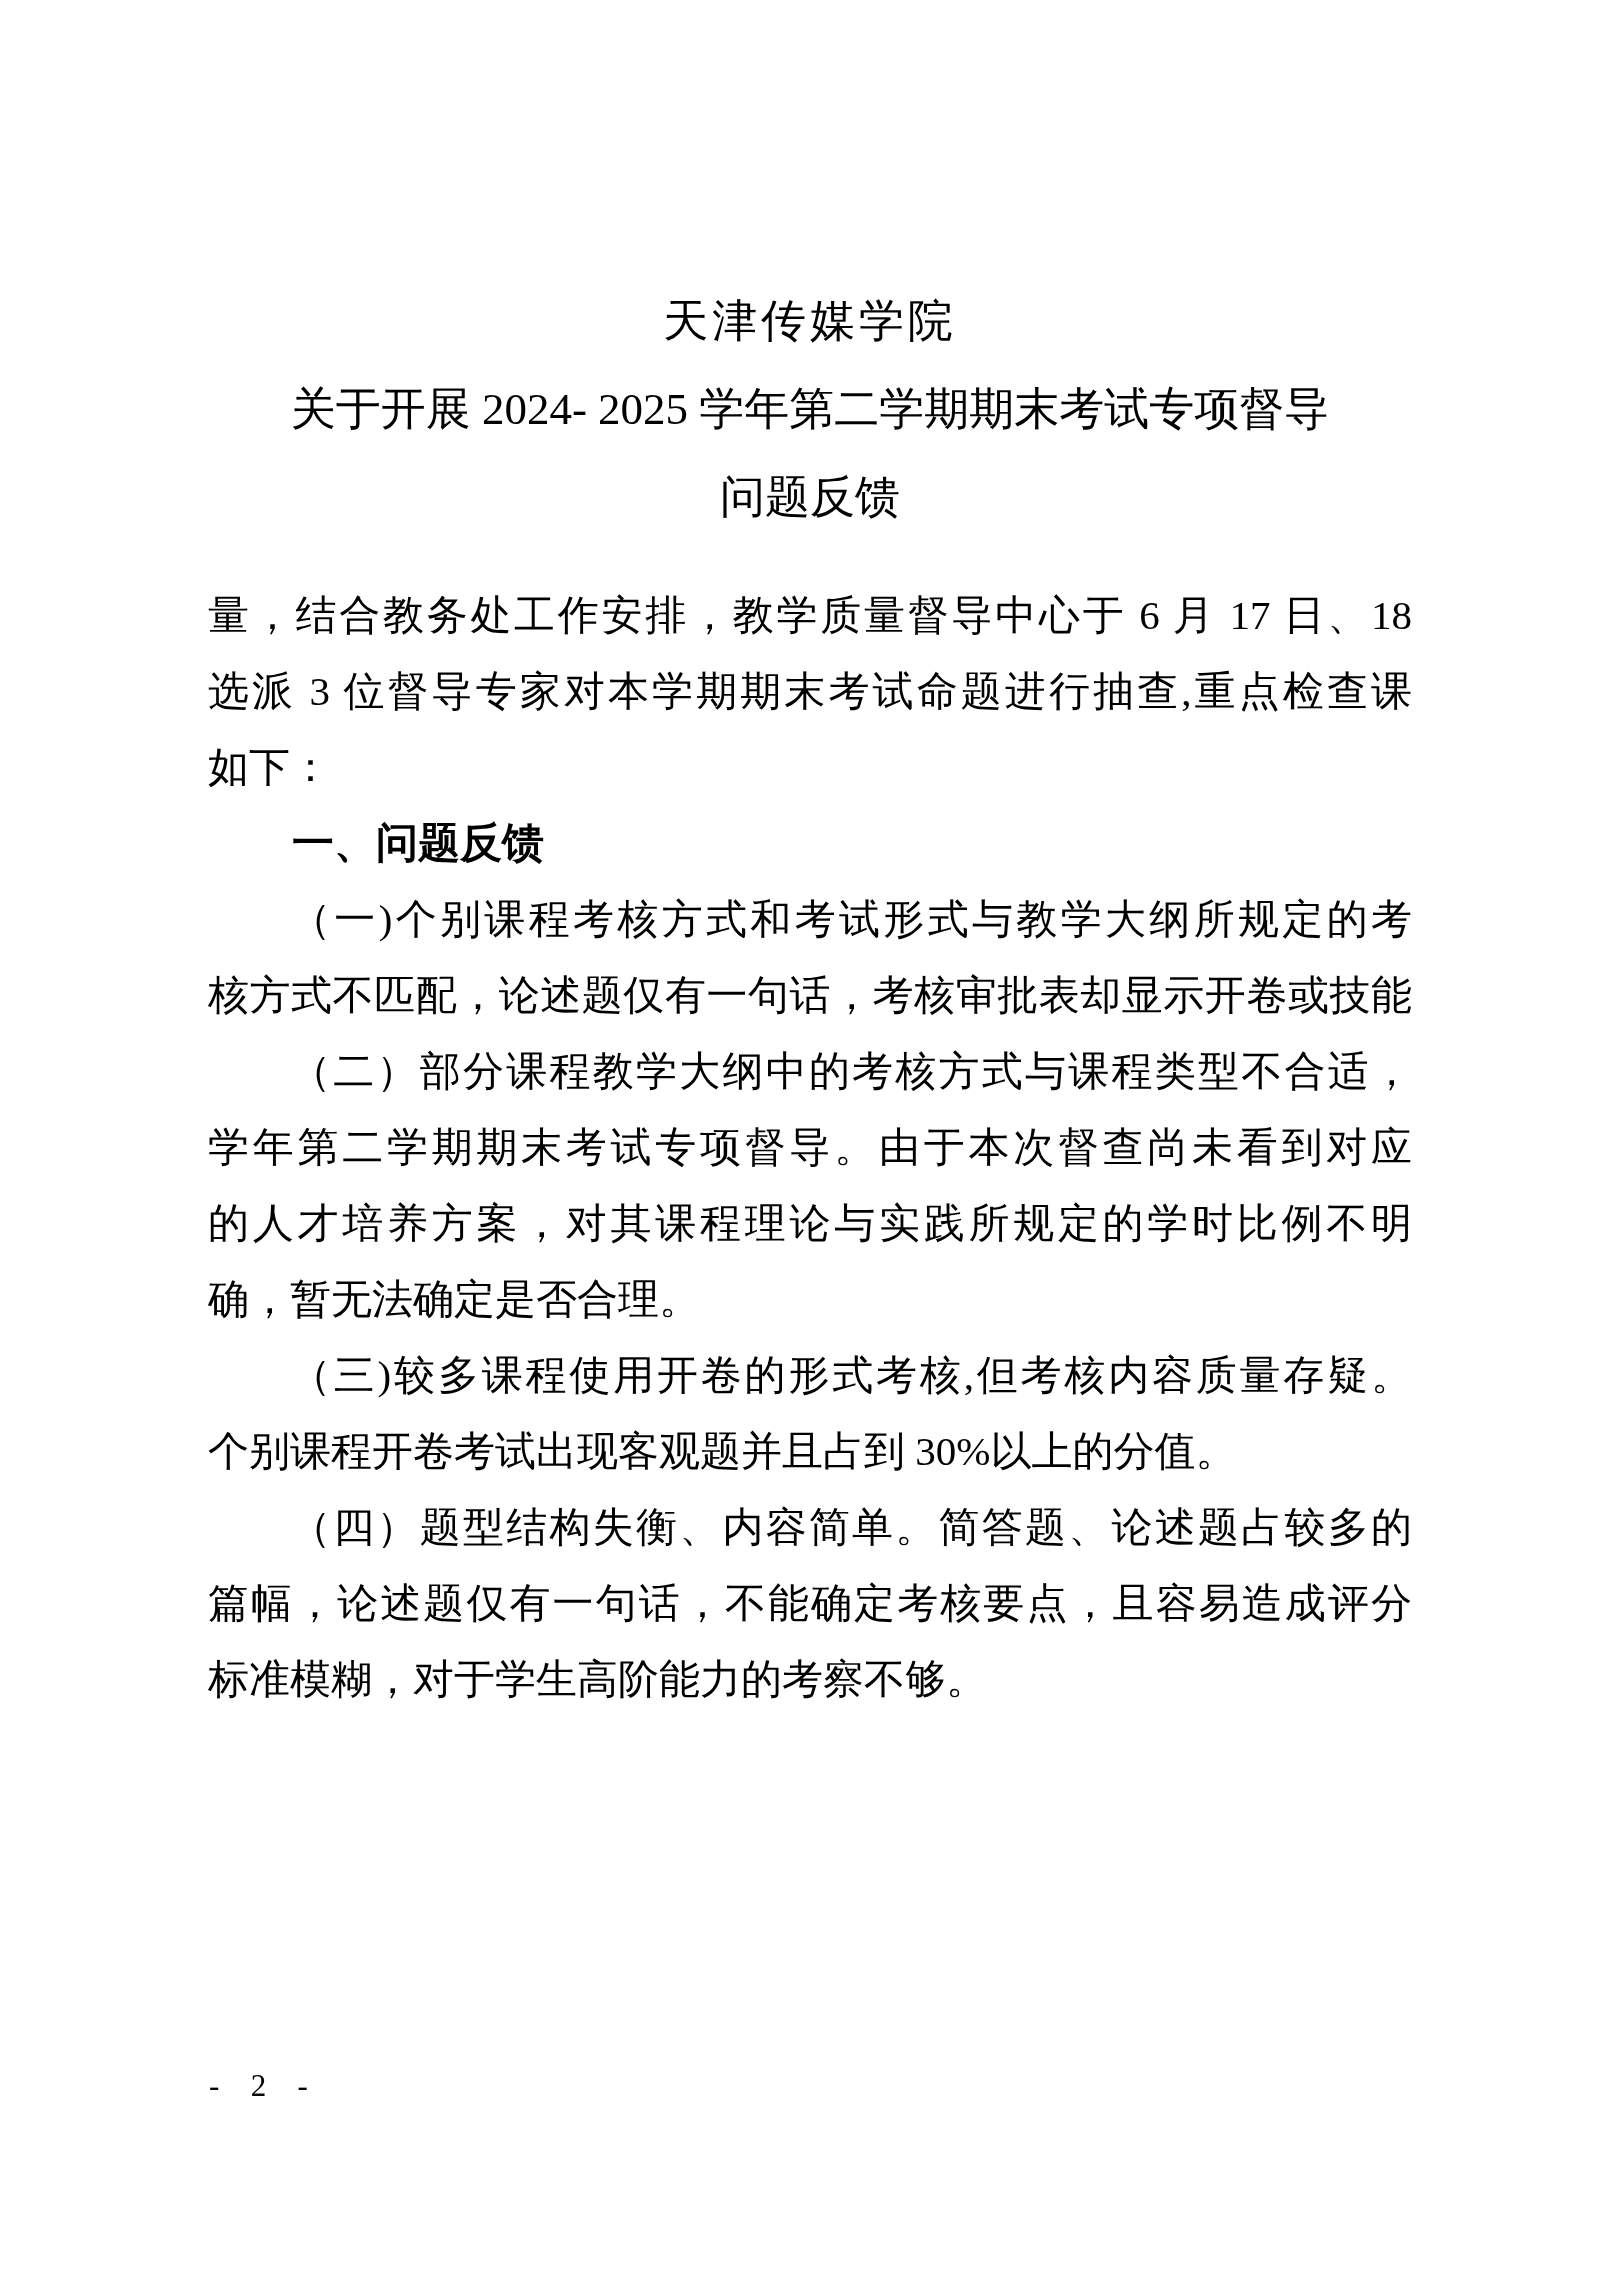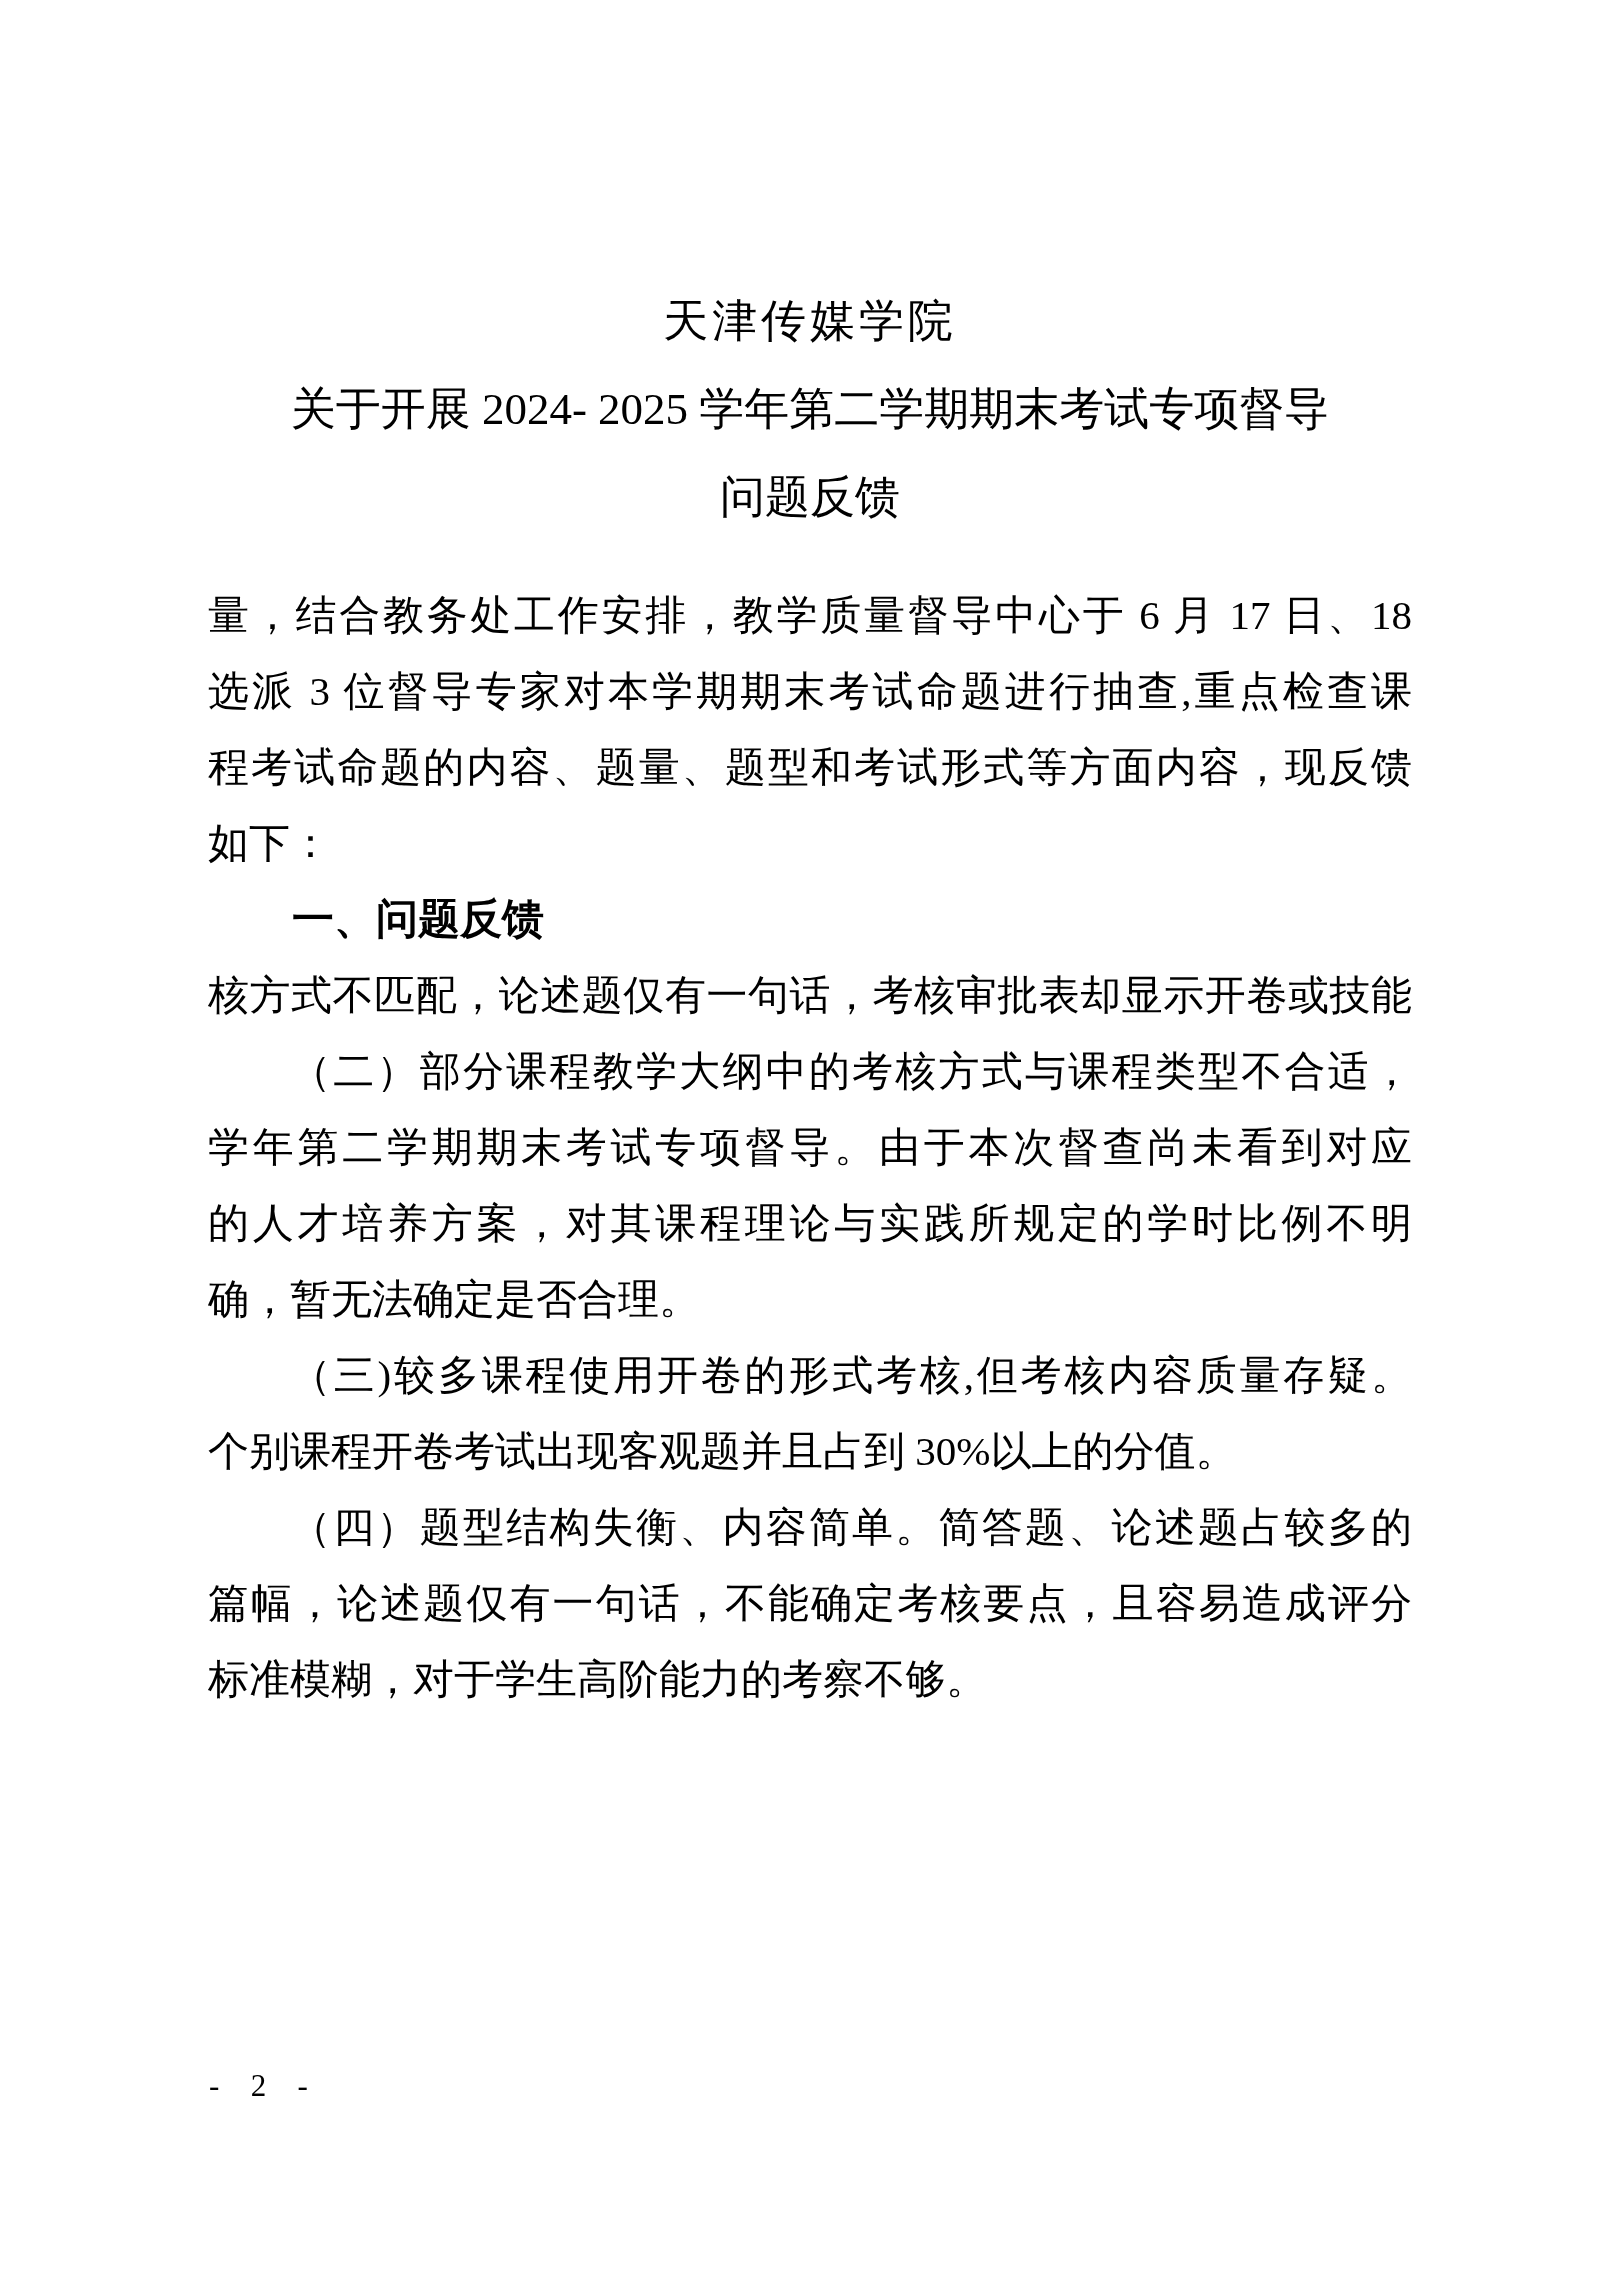--- a/index.html
+++ b/index.html
@@ -75,27 +75,27 @@
     <div class="title-line1">天津传媒学院</div>
     <div class="title-line2">关于开展 2024- 2025 学年第二学期期末考试专项督导</div>
     <div class="title-line3">问题反馈</div>
   </div>
 
   <div class="body-block">
 
     <div>
       <div class="line">量，结合教务处工作安排，教学质量督导中心于 6 月 17 日、18</div>
       <div class="line">选派 3 位督导专家对本学期期末考试命题进行抽查,重点检查课</div>
-      <div class="line">程考试命题的内容、题量、题型和考试形式等方面内容，现反馈</div>
       <div class="line line-last">如下：</div>
     </div>
 
     <div class="section-heading">一、问题反馈</div>
 
     <div>
+      <div class="line indent">（一)个别课程考核方式和考试形式与教学大纲所规定的考</div>
       <div class="line">核方式不匹配，论述题仅有一句话，考核审批表却显示开卷或技能</div>
     </div>
 
     <div>
       <div class="line indent">（二）部分课程教学大纲中的考核方式与课程类型不合适，</div>
       <div class="line">学年第二学期期末考试专项督导。由于本次督查尚未看到对应</div>
       <div class="line">的人才培养方案，对其课程理论与实践所规定的学时比例不明</div>
       <div class="line line-last">确，暂无法确定是否合理。</div>
     </div>
 

